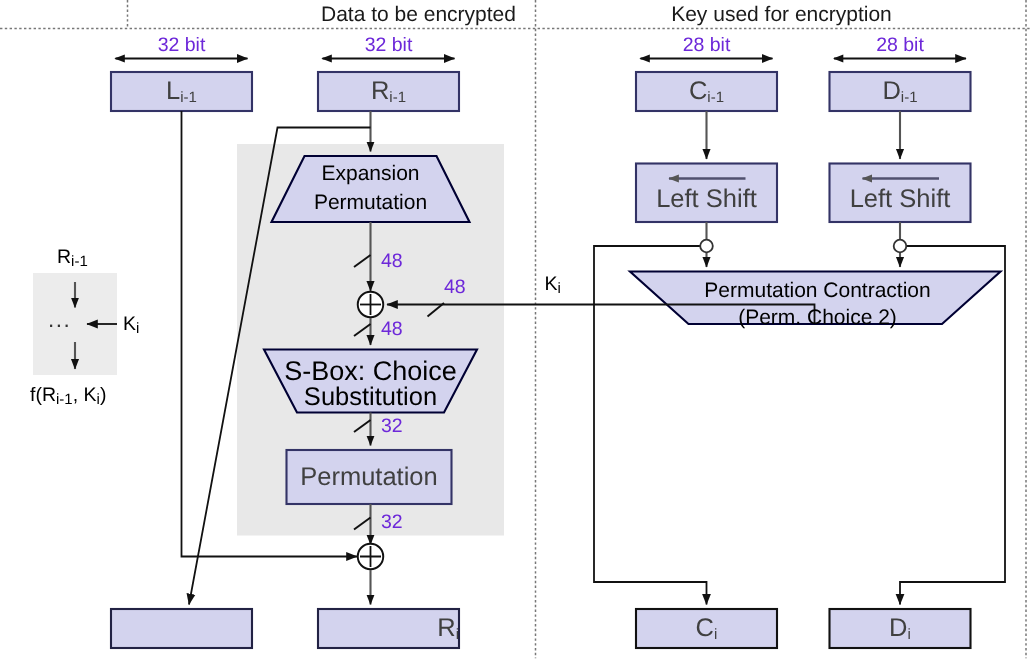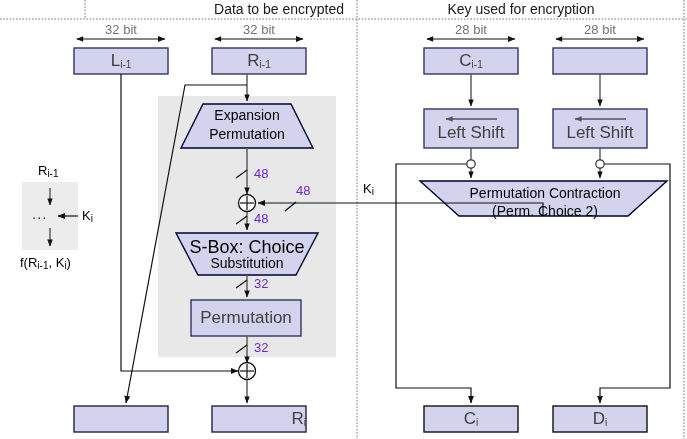--- a/index.html
+++ b/index.html
@@ -8,21 +8,21 @@
     width:687px;height:439px;
     font-family:"Liberation Sans","DejaVu Sans",sans-serif;
     color:#000000;
     overflow:hidden;
   }
   #stage{position:relative;width:687px;height:439px;background:#fff;}
   #svgroot{position:absolute;left:0;top:0;width:687px;height:439px;}
 
   .lbl{position:absolute;white-space:nowrap;line-height:1;}
   .hdr{font-size:14px;color:#1a1a1a;}
-  .bitlbl{font-size:13px;color:#737373;}
+  .bitlbl{font-size:13px;color:#6d28d9;}
   .wlbl{font-size:12px;color:#6d28d9;}
   .boxtext{font-size:17px;color:#404040;}
   .sub{font-size:10px;vertical-align:-2px;}
   .ftext{font-size:13px;}
   .kil{font-size:13px;}
 </style>
 </head>
 <body>
 
 <div id="stage">
@@ -143,41 +143,44 @@
 
   <div class="lbl boxtext" style="left:74px;top:52px;width:94px;text-align:center;">
     <span>L</span><span class="sub">i-1</span>
   </div>
   <div class="lbl boxtext" style="left:212px;top:52px;width:94px;text-align:center;">
     <span>R</span><span class="sub">i-1</span>
   </div>
   <div class="lbl boxtext" style="left:424px;top:52px;width:94px;text-align:center;">
     <span>C</span><span class="sub">i-1</span>
   </div>
+  <div class="lbl boxtext" style="left:553px;top:52px;width:94px;text-align:center;">
+    <span>D</span><span class="sub">i-1</span>
+  </div>
 
   <div class="lbl boxtext" style="left:212px;top:410px;width:94px;text-align:right;">
     <span>R</span><span class="sub">i</span>
   </div>
   <div class="lbl boxtext" style="left:424px;top:410px;width:94px;text-align:center;">
     <span>C</span><span class="sub">i</span>
   </div>
   <div class="lbl boxtext" style="left:553px;top:410px;width:94px;text-align:center;">
     <span>D</span><span class="sub">i</span>
   </div>
 
   <div class="lbl boxtext" style="left:424px;top:124px;width:94px;text-align:center;">Left Shift</div>
   <div class="lbl boxtext" style="left:553px;top:124px;width:94px;text-align:center;">Left Shift</div>
 
   <div class="lbl boxtext" style="left:191px;top:309px;width:110px;text-align:center;">Permutation</div>
 
   <div class="lbl" style="left:187px;top:108px;width:120px;text-align:center;font-size:14px;">Expansion</div>
   <div class="lbl" style="left:187px;top:127px;width:120px;text-align:center;font-size:14px;">Permutation</div>
 
   <div class="lbl" style="left:182px;top:238px;width:130px;text-align:center;font-size:18px;">S-Box: Choice</div>
-  <div class="lbl" style="left:182px;top:256px;width:130px;text-align:center;font-size:14px;">Substitution</div>
+  <div class="lbl" style="left:182px;top:256px;width:130px;text-align:center;font-size:17px;">Substitution</div>
 
   <div class="lbl" style="left:435px;top:186px;width:220px;text-align:center;font-size:14px;">Permutation Contraction</div>
   <div class="lbl" style="left:435px;top:204px;width:220px;text-align:center;font-size:14px;">(Perm. Choice 2)</div>
 
   <div class="lbl wlbl" style="left:254px;top:167px;font-size:13px;">48</div>
   <div class="lbl wlbl" style="left:296px;top:184px;font-size:13px;">48</div>
   <div class="lbl wlbl" style="left:254px;top:212px;font-size:13px;">48</div>
   <div class="lbl wlbl" style="left:254px;top:277px;font-size:13px;">32</div>
   <div class="lbl wlbl" style="left:254px;top:341px;font-size:13px;">32</div>
 

